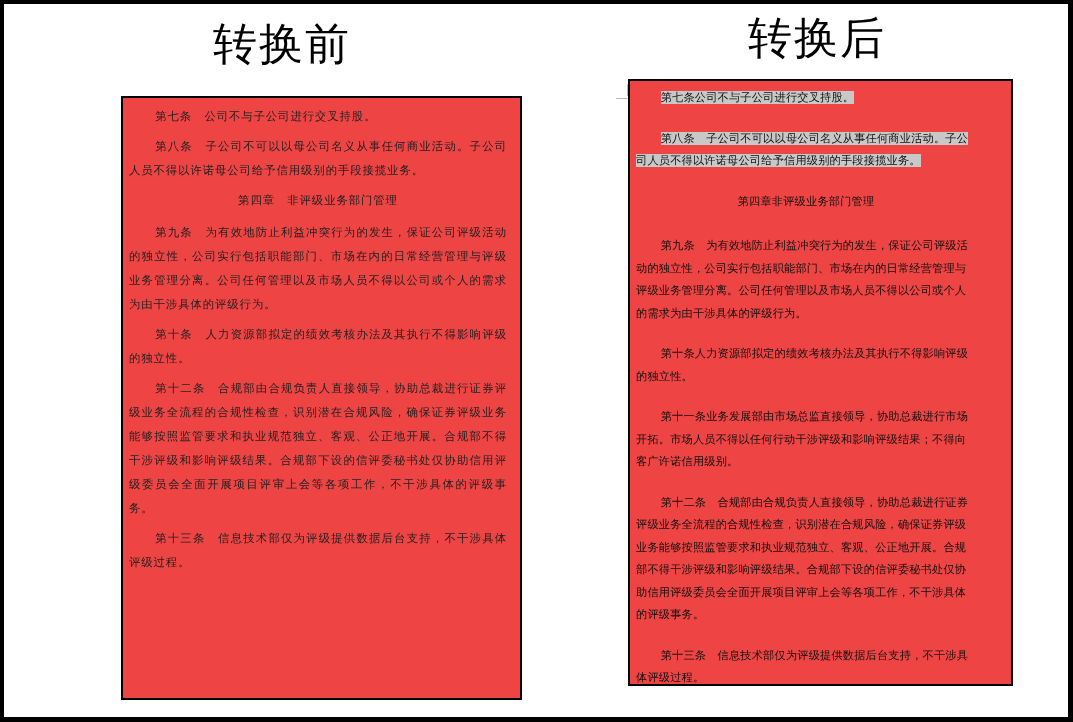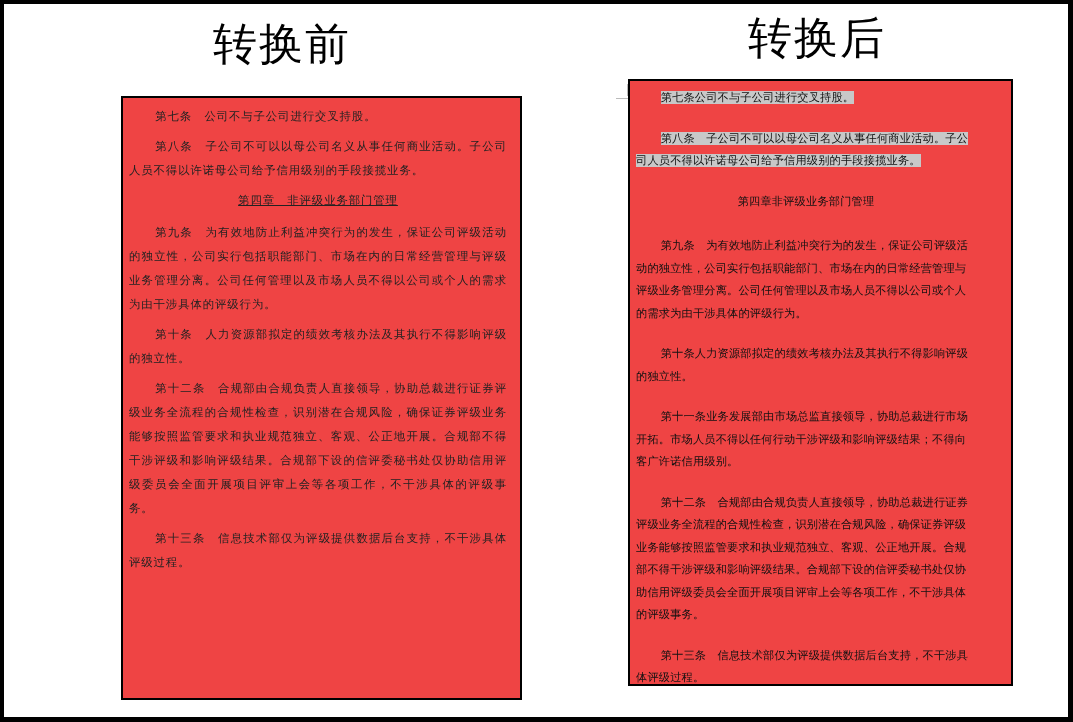--- a/index.html
+++ b/index.html
@@ -9,21 +9,21 @@
   .t-left { left:213px; top:22px; }
   .t-right { left:748px; top:16px; }
   .panel { position:absolute; background:#ef4444; border:2px solid #000; box-sizing:border-box; }
   .p-left { left:121px; top:96px; width:401px; height:604px; }
   .p-right { left:628px; top:79px; width:385px; height:607px; }
   .corner-h { position:absolute; left:616px; top:98px; width:12px; height:1px; background:#bbb; }
   .corner-v { position:absolute; left:627px; top:84px; width:1px; height:12px; background:#bbb; }
 
   .doc-l { position:absolute; left:6px; top:6px; width:378px; font-family:"DejaVu Serif","Liberation Serif",serif; font-size:11.4px; color:#222; line-height:24px; letter-spacing:0.9px; }
   .doc-l p { margin:0 0 6px 0; text-indent:2.3em; text-align:justify; }
-  .doc-l p.chap { text-align:center; text-indent:0; margin:4px 0 8px 0;text-decoration:underline; }
+  .doc-l p.chap { text-align:center; text-indent:0; margin:4px 0 8px 0; }
 
   .doc-r { position:absolute; left:6px; top:6px; width:340px; font-family:"DejaVu Sans","Liberation Sans",sans-serif; font-size:11.2px; color:#111; line-height:22.5px; letter-spacing:0.2px; }
   .doc-r p { margin:0 0 18px 0; text-indent:2.2em; }
   .doc-r p.chap { text-align:center; text-indent:0; margin:0 0 22px 0; }
   .hl { background:#c8c8c8; }
 </style>
 </head>
 <body>
 
 <div class="frame">

